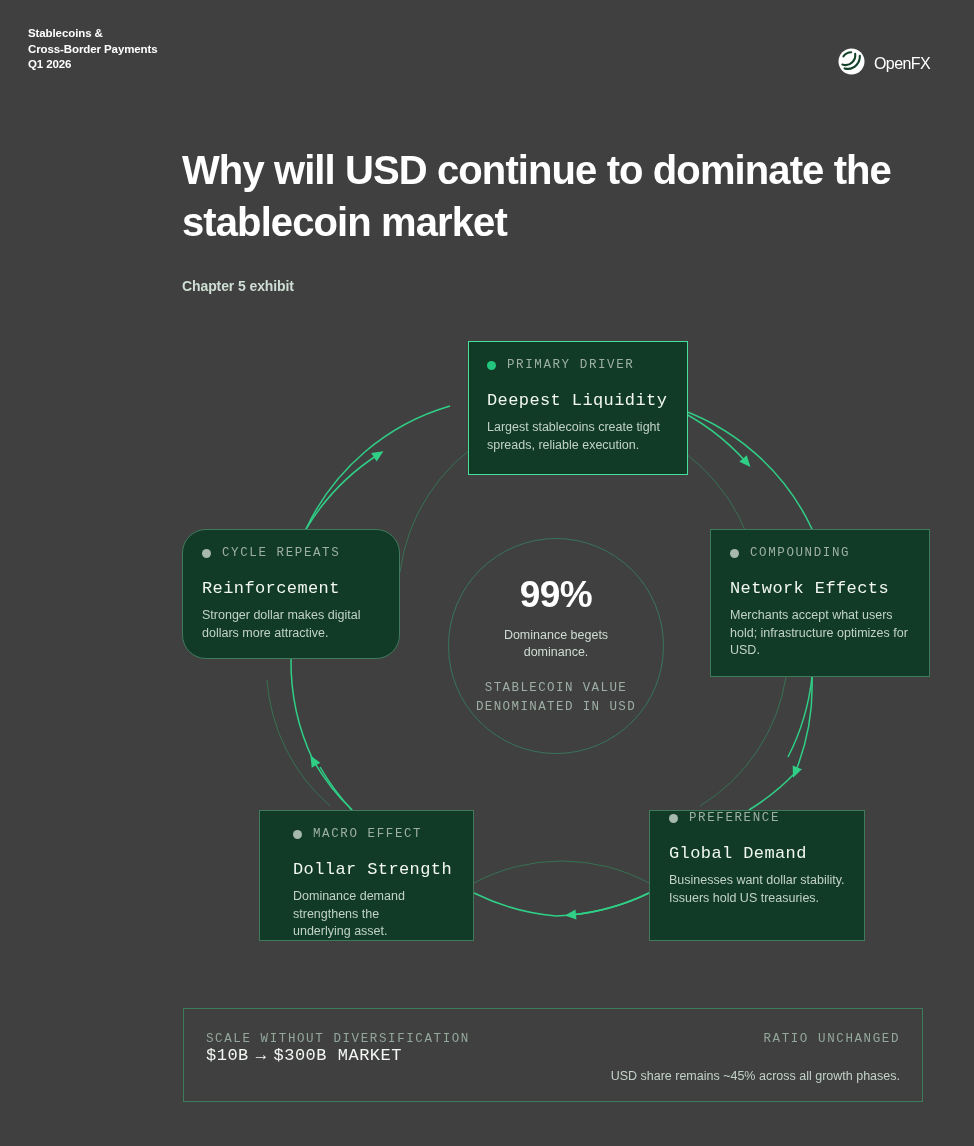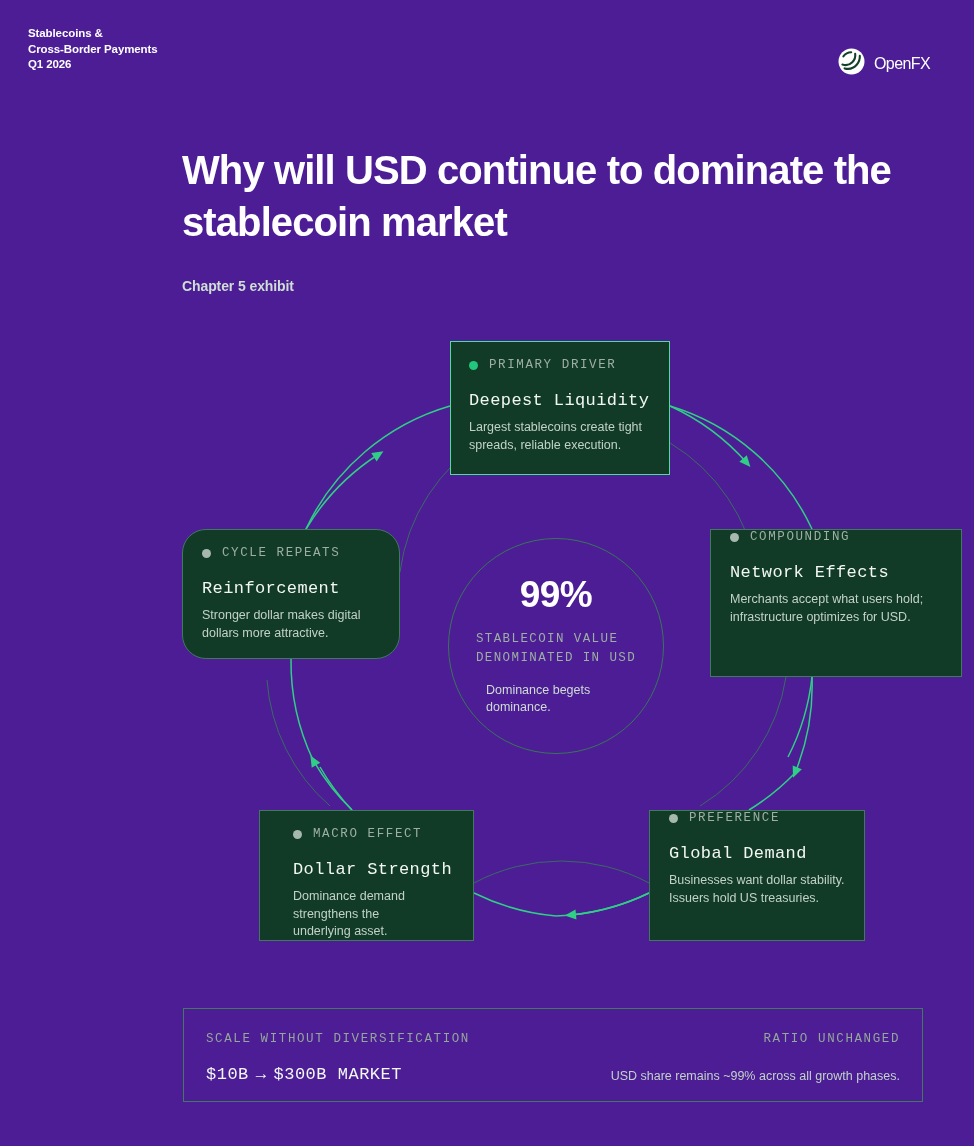--- a/index.html
+++ b/index.html
@@ -7,21 +7,21 @@
     padding: 0;
     background: #0f3826;
   }
   body {
     font-family: "Liberation Sans", sans-serif;
   }
   #slide {
     position: relative;
     width: 974px;
     height: 1146px;
-    background: #4c1d95;
+    background: #404040;
     overflow: hidden;
   }
 
   
   #header {
     position: absolute;
     left: 28px;
     top: 26px;
     right: 28px;
     height: 60px;
@@ -99,20 +99,21 @@
   }
 
   .node {
     position: absolute;
     box-sizing: border-box;
     background: #113b26;
     border: 1px solid #3f7a5c;
   }
   .node.is-primary {
     border-color: #4ade9a;
+    margin-left: 18px;
   }
   .node-head {
     display: flex;
     align-items: center;
     gap: 11px;
   }
   .node-dot {
     width: 9px;
     height: 9px;
     border-radius: 50%;
@@ -139,39 +140,39 @@
     margin-top: 9px;
     font-family: "Liberation Sans", sans-serif;
     font-size: 12.5px;
     line-height: 17.5px;
     color: #c2d2c8;
   }
 
   
   #node-top    { left: 450px; top: 341px;  width: 220px; height: 134px; padding: 16px 18px; }
   #node-left   { left: 182px; top: 529px;  width: 218px; height: 130px; padding: 16px 19px; border-radius: 24px; }
-  #node-right  { left: 710px; top: 529px;  width: 252px; height: 148px; padding: 0 19px; }
+  #node-right  { left: 710px; top: 529px;  width: 220px; height: 148px; padding: 16px 19px; }
   #node-bleft  { left: 259px; top: 810px;  width: 215px; height: 131px; padding: 16px 33px; }
   #node-bright { left: 649px; top: 810px;  width: 216px; height: 131px; padding: 0 19px; }
 
   
   #hub {
     position: absolute;
     left: 448px;
     top: 538px;
     width: 216px;
     height: 216px;
     border-radius: 50%;
     border: 1px solid #38755a;
     box-sizing: border-box;
     display: flex;
     flex-direction: column;
     align-items: center;
     justify-content: center;
-    text-align: left;
+    text-align: center;
   }
   #hub-value {
     font-family: "Liberation Sans", sans-serif;
     font-size: 37px;
     font-weight: bold;
     color: #ffffff;
     letter-spacing: -0.6px;
     line-height: 1;
   }
   #hub-label {
@@ -208,21 +209,20 @@
   #footer-left { text-align: left; }
   #footer-right { text-align: right; }
   .footer-kicker {
     font-family: "Liberation Mono", monospace;
     font-size: 12.5px;
     letter-spacing: 1.6px;
     color: #93a79b;
     white-space: nowrap;
   }
   #footer-headline {
-    margin-top: 19px;
     font-family: "Liberation Mono", monospace;
     font-size: 17px;
     letter-spacing: 0.5px;
     color: #f2f7f3;
     white-space: nowrap;
   }
   #footer-arrow { padding: 0 7px; }
   #footer-note {
     margin-top: 23px;
     font-family: "Liberation Sans", sans-serif;
@@ -292,23 +292,23 @@
         <path d="M556 916 A 230 230 0 0 1 474 893"></path>
 
         <path d="M352 810 A 230 230 0 0 1 320 767"></path>
         <path d="M352 810 A 230 230 0 0 1 313 760" marker-end="url(#ah)"></path>
         <path d="M313 760 A 230 230 0 0 1 291 659"></path>
       </g>
     </svg>
 
     <div id="hub">
       <div id="hub-value">99%</div>
+      <div id="hub-note">Dominance begets dominance.</div>
       <div id="hub-label">STABLECOIN VALUE
 DENOMINATED IN USD</div>
-      <div id="hub-note">Dominance begets dominance.</div>
     </div>
 
     <div class="node is-primary" id="node-top">
       <div class="node-head">
         <span class="node-dot"></span>
         <span class="node-kicker">PRIMARY DRIVER</span>
       </div>
       <div class="node-title">Deepest Liquidity</div>
       <div class="node-desc">Largest stablecoins create tight spreads, reliable execution.</div>
     </div>
@@ -353,17 +353,17 @@
 
   <div id="footer">
     <div id="footer-left">
       <div class="footer-kicker">SCALE WITHOUT DIVERSIFICATION</div>
       <div id="footer-headline">
         <span>$10B</span><span id="footer-arrow">→</span><span>$300B MARKET</span>
       </div>
     </div>
     <div id="footer-right">
       <div class="footer-kicker">RATIO UNCHANGED</div>
-      <div id="footer-note">USD share remains ~99% across all growth phases.</div>
+      <div id="footer-note">USD share remains ~45% across all growth phases.</div>
     </div>
   </div>
 
 </div>
 
 </body></html>

